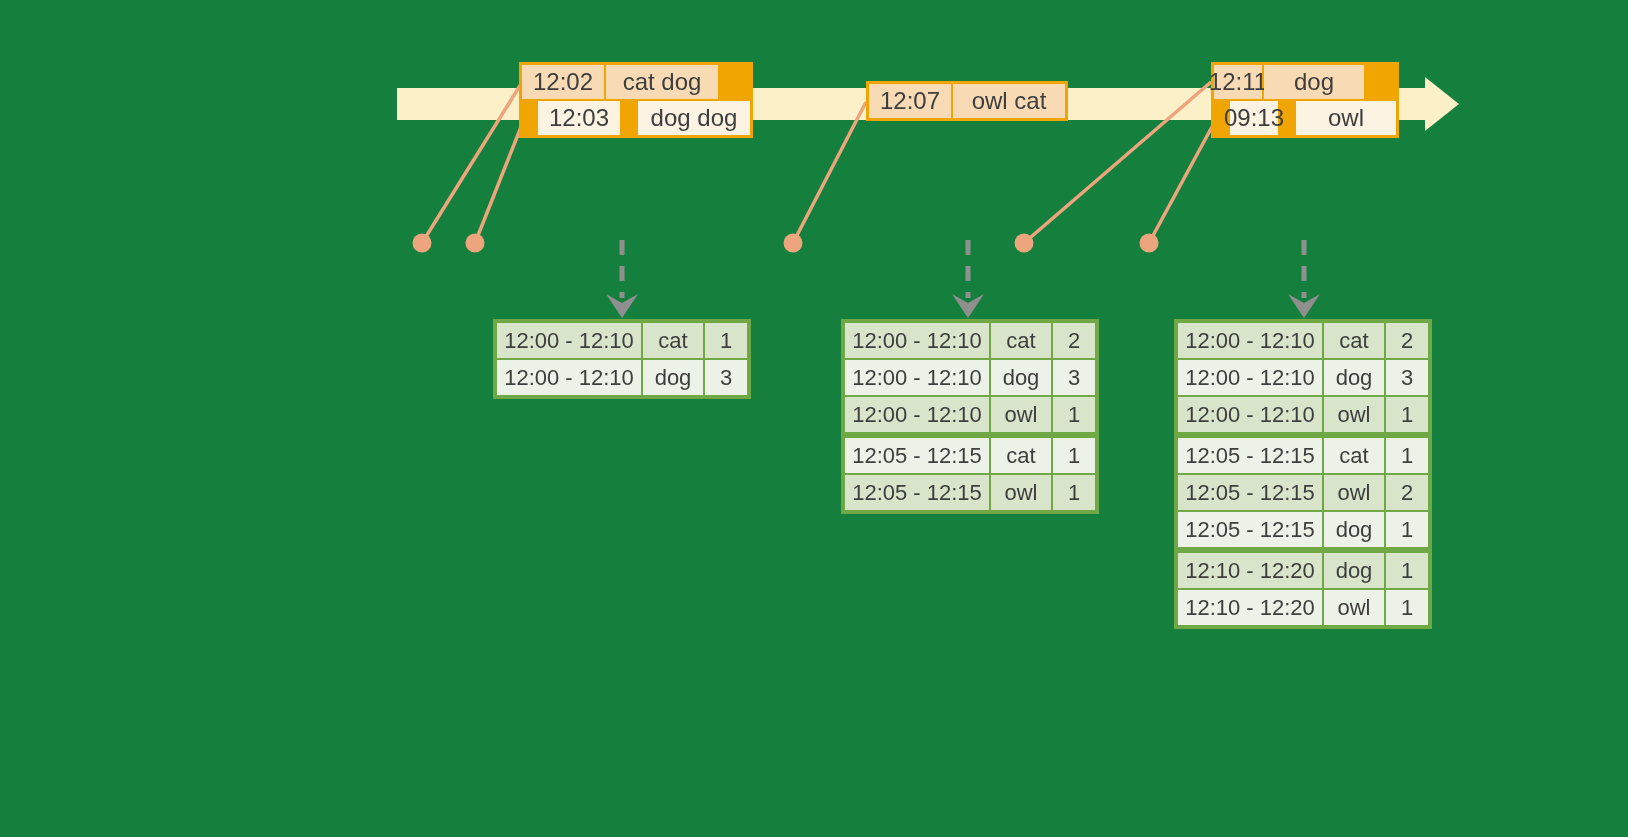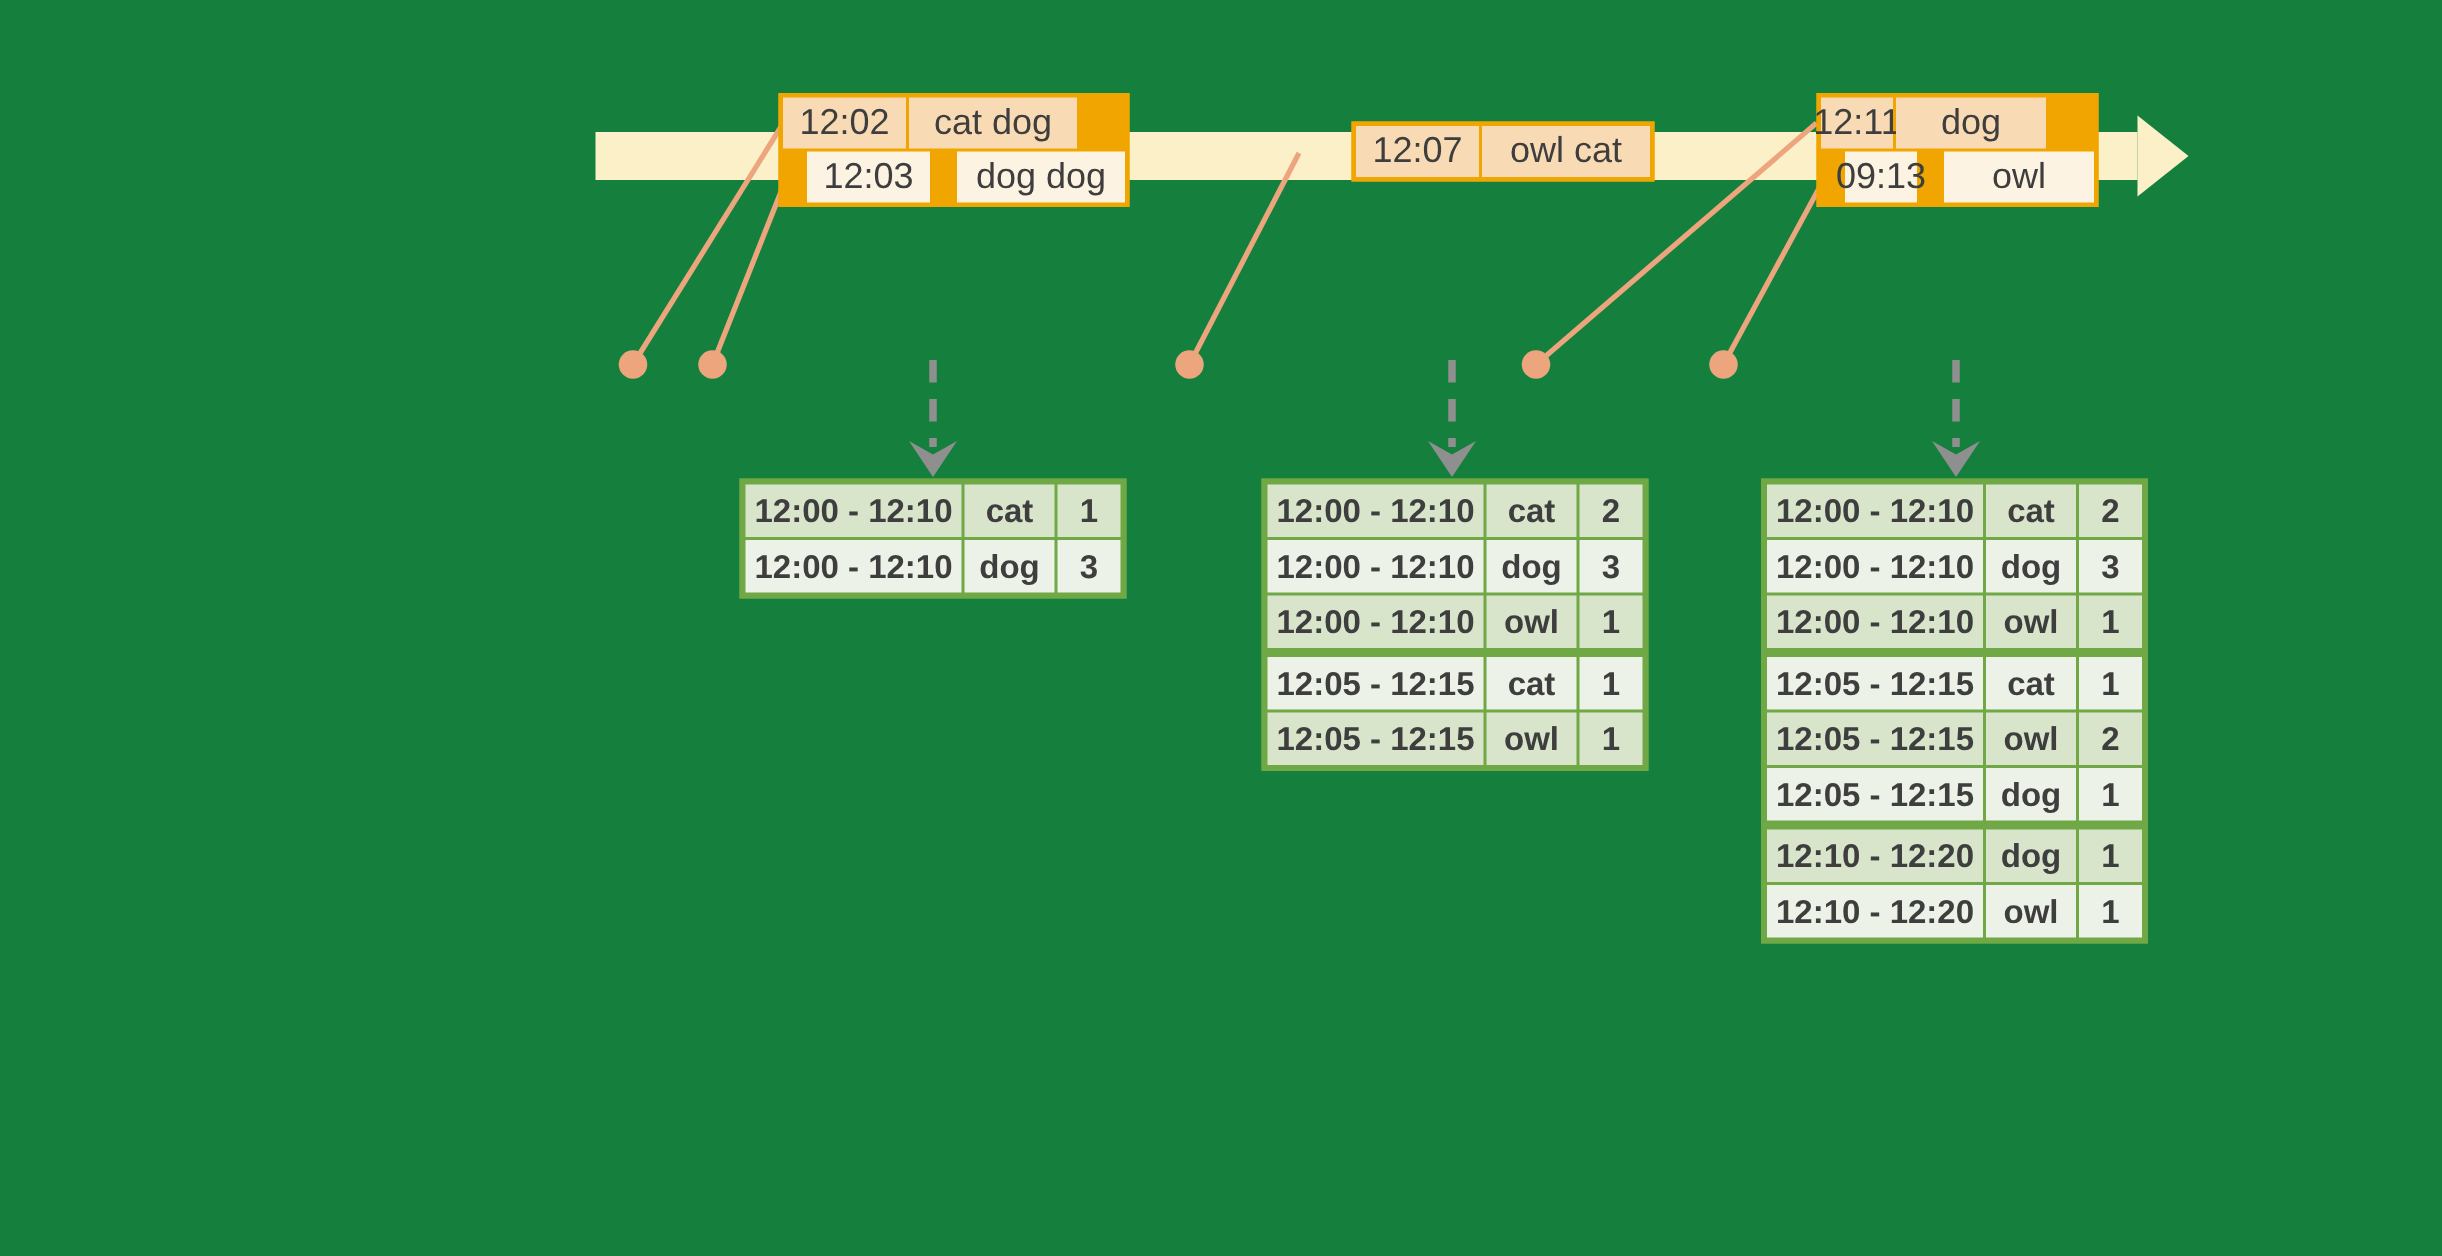--- a/index.html
+++ b/index.html
@@ -20,21 +20,21 @@
   .et1 .c-time{width:82px}  .et1 .c-words{width:112px}
   .et2 .c-time{width:82px}  .et2 .c-words{width:112px}
   .et3 .c-time{width:48px}  .et3 .c-words{width:100px}
 
   
   .gt{position:absolute;background:#6FA844;border:4px solid #6FA844;
       display:flex;flex-direction:column;gap:2px;}
   .gt .row{display:flex;gap:2px;}
   .gt .row.group-sep{margin-top:4px;}
   .gt .cell{height:35px;display:flex;align-items:center;justify-content:center;
-      font-size:22px;line-height:1;font-weight:bold;}
+      font-size:22px;line-height:1;}
   .gt .r-dark .cell{background:#D8E5CB;}
   .gt .r-light .cell{background:#ECF2E7;}
   .gt .c-window{width:144px}
   .gt .c-word{width:60px}
   .gt .c-count{width:42px}
 </style>
 </head>
 <body>
 
 <div class="stage">
@@ -75,21 +75,21 @@
     <div class="row r-dark">
       <div class="cell c-time">12:02</div>
       <div class="cell c-words">cat dog</div>
     </div>
     <div class="row r-light">
       <div class="cell c-time">12:03</div>
       <div class="cell c-words">dog dog</div>
     </div>
   </div>
 
-  <div class="et et2" style="left:901px;top:81px">
+  <div class="et et2" style="left:866px;top:81px">
     <div class="row r-dark">
       <div class="cell c-time">12:07</div>
       <div class="cell c-words">owl cat</div>
     </div>
   </div>
 
   <div class="et et3" style="left:1211px;top:62px">
     <div class="row r-dark">
       <div class="cell c-time">12:11</div>
       <div class="cell c-words">dog</div>

